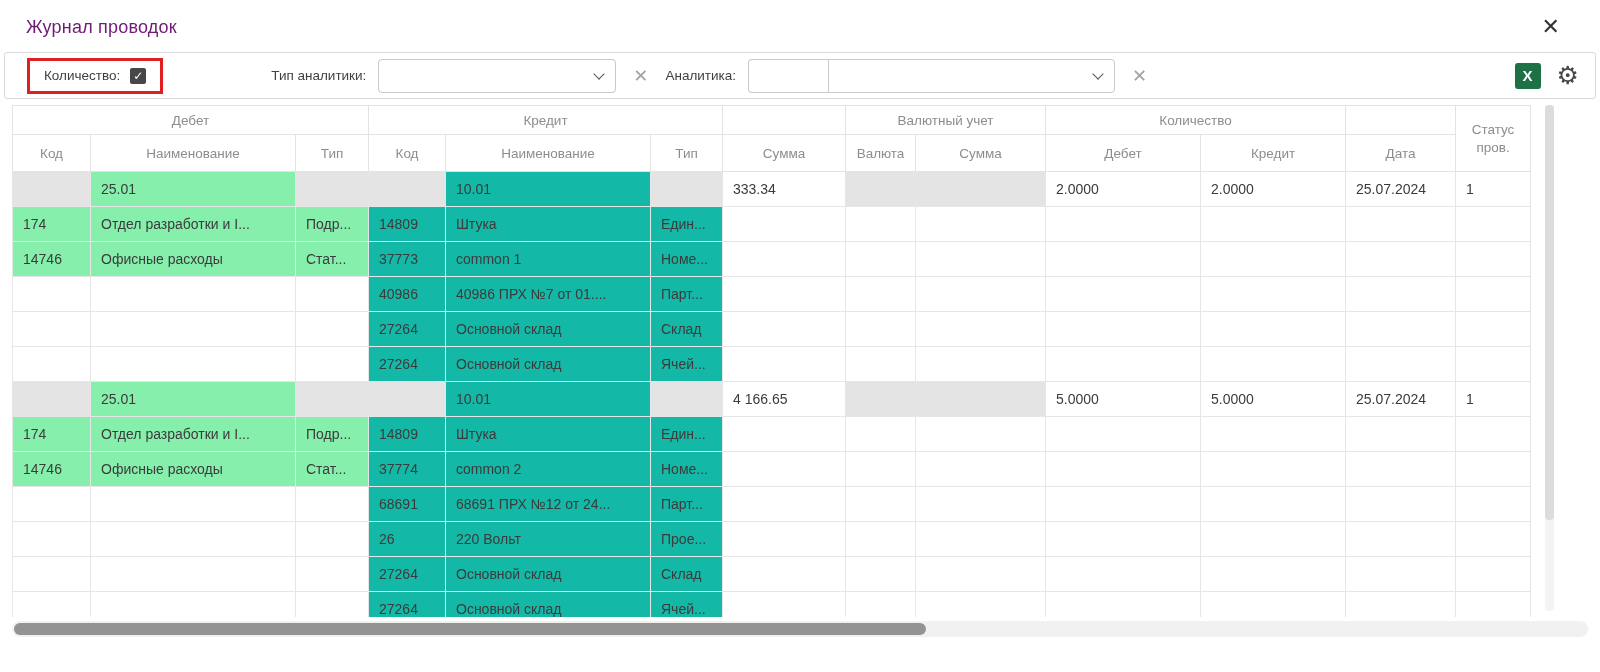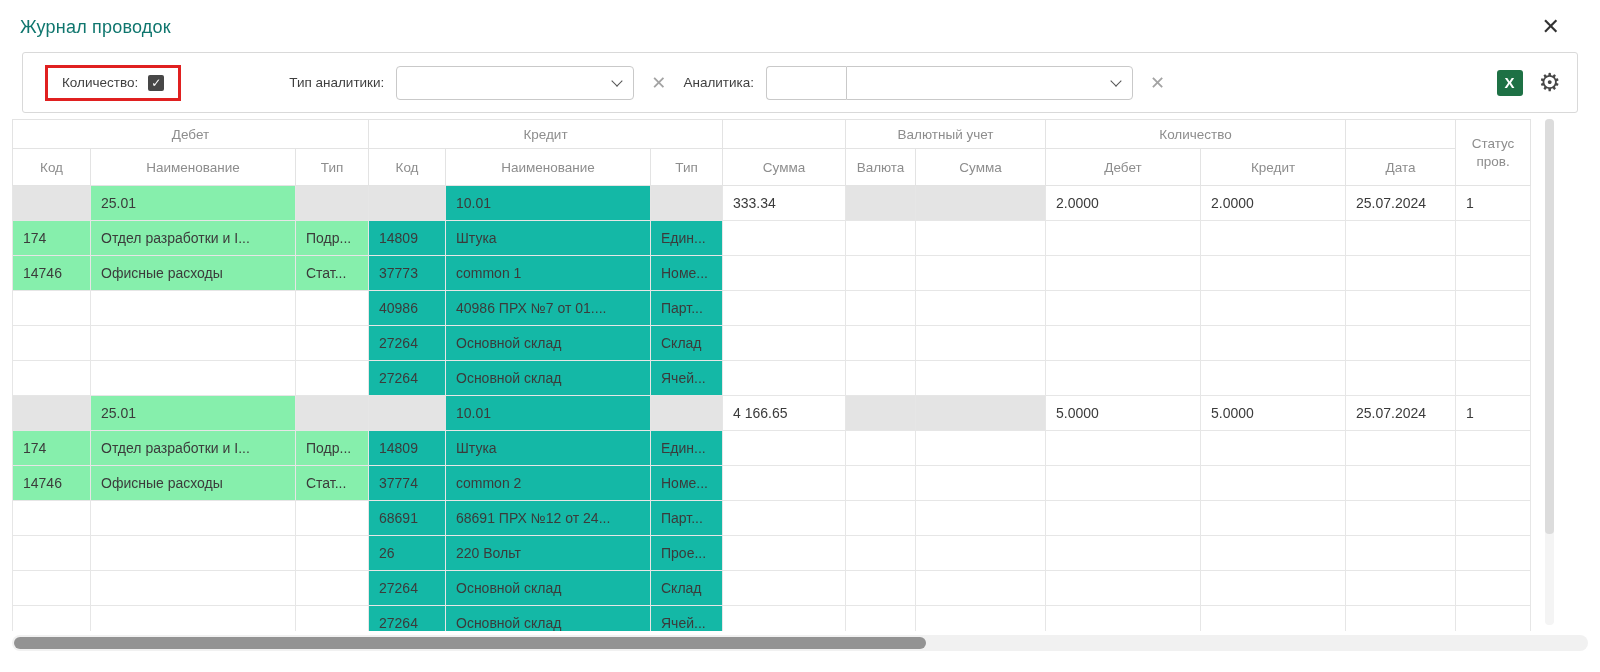--- a/index.html
+++ b/index.html
@@ -4,27 +4,27 @@
 <style>
   * { box-sizing: border-box; }
   html,body { margin:0; padding:0; }
   body {
     width:1600px; height:672px; overflow:hidden; background:#ffffff;
     font-family:"Liberation Sans","DejaVu Sans",sans-serif; color:#3f3f3f; position:relative;
   }
 
   
   .titlebar { display:flex; justify-content:space-between; align-items:center; padding:16px 40px 10px 20px; }
-  .title { font-size:18px; color:#0f766e; letter-spacing:.2px; }
+  .title { font-size:18px; color:#701a75; letter-spacing:.2px;margin-left:6px; }
   .close-btn { font-size:22px; color:#333; cursor:pointer; line-height:1; }
 
   
   .filterbar {
-    margin:4px 22px 6px; border:1px solid #d9d9d9; border-radius:3px;
-    height:61px; display:flex; align-items:center; padding:0 14px; background:#fff;
+    margin:4px 4px 6px; border:1px solid #d9d9d9; border-radius:3px;
+    height:47px; display:flex; align-items:center; padding:0 14px; background:#fff;
   }
   .qty-box { display:flex; align-items:center; gap:10px; border:3px solid #e02020; padding:7px 14px; margin-left:8px; }
   .flabel { font-size:13.5px; color:#3f3f3f; white-space:nowrap; }
   .checkbox {
     width:16px; height:16px; background:#474747; border-radius:2px; color:#fff;
     font-size:12px; display:flex; align-items:center; justify-content:center; cursor:pointer;
   }
   .select {
     height:34px; border:1px solid #c9c9c9; border-radius:4px; background:#fff;
     display:flex; align-items:center; justify-content:space-between; padding:0 12px; cursor:pointer;

